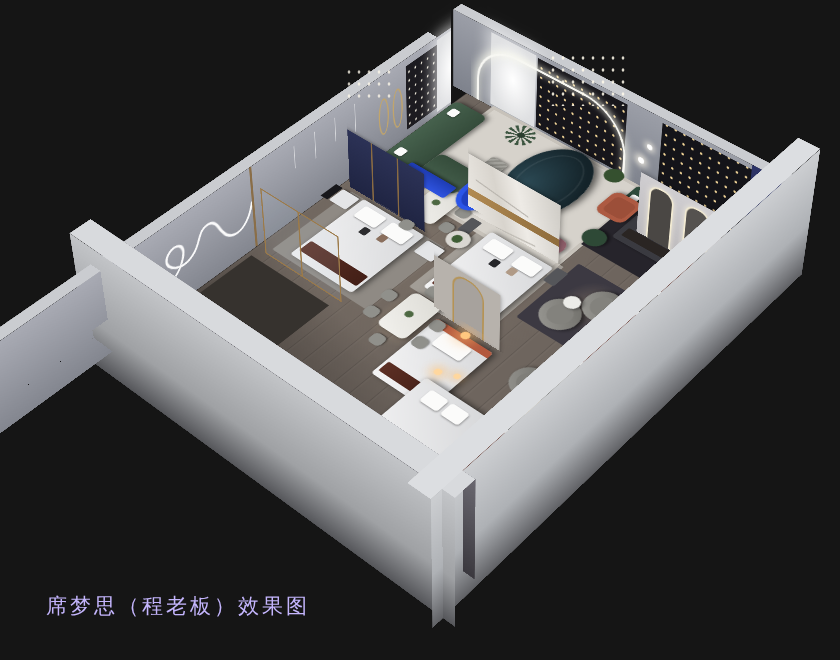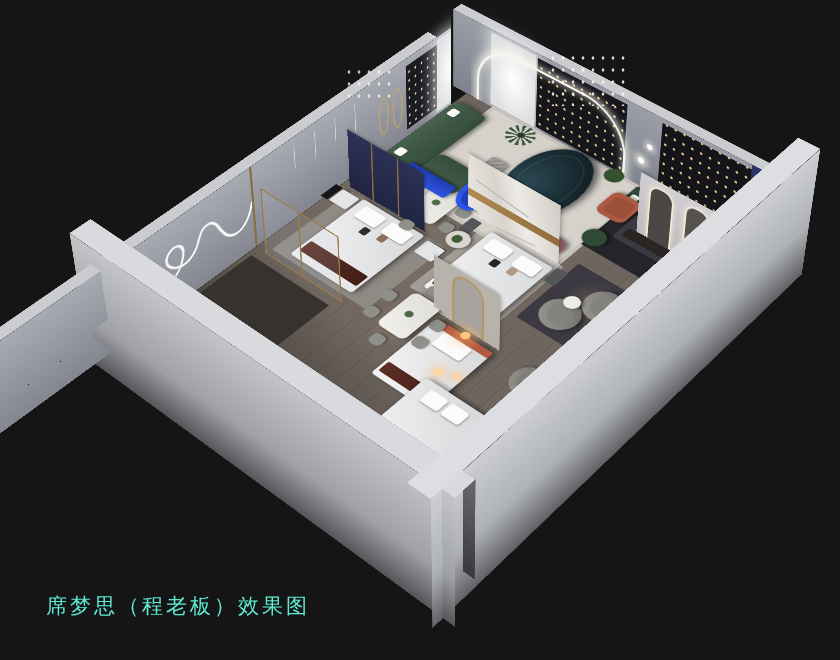--- a/index.html
+++ b/index.html
@@ -29,21 +29,21 @@
   .mat>.core{position:absolute;inset:5px;border-radius:4px;
          background:linear-gradient(to bottom,#6b352a,#4c241b);}
   .mat>.logo{position:absolute;left:50%;top:50%;width:24px;height:8px;margin:-4px 0 0 -12px;
          background:#efe9e2;border-radius:2px;box-shadow:0 0 2px rgba(0,0,0,.6);}
   .dots{background-image:radial-gradient(rgba(255,225,160,.95) 1px, rgba(0,0,0,0) 1.8px);
         background-size:11px 13px;}
   .wdots{background-image:radial-gradient(rgba(255,250,235,.9) 1px, rgba(0,0,0,0) 1.7px);
         background-size:10px 12px;}
   .glowpool{border-radius:50%;background:radial-gradient(rgba(255,214,160,.22),rgba(0,0,0,0) 70%);}
   .spot{border-radius:50%;background:radial-gradient(rgba(255,250,238,.20),rgba(0,0,0,0) 68%);}
-  .caption{position:absolute;color:#5eead4;font-size:21px;letter-spacing:3px;white-space:nowrap;}
+  .caption{position:absolute;color:#c4b5fd;font-size:21px;letter-spacing:3px;white-space:nowrap;}
   .spark{position:absolute;}
 </style>
 </head>
 <body>
 
 <div class="stage">
  <div class="wrap3d">
   <div class="scene">
 
    <div class="f floor" style="left:0;top:0;width:500px;height:400px;"></div>

